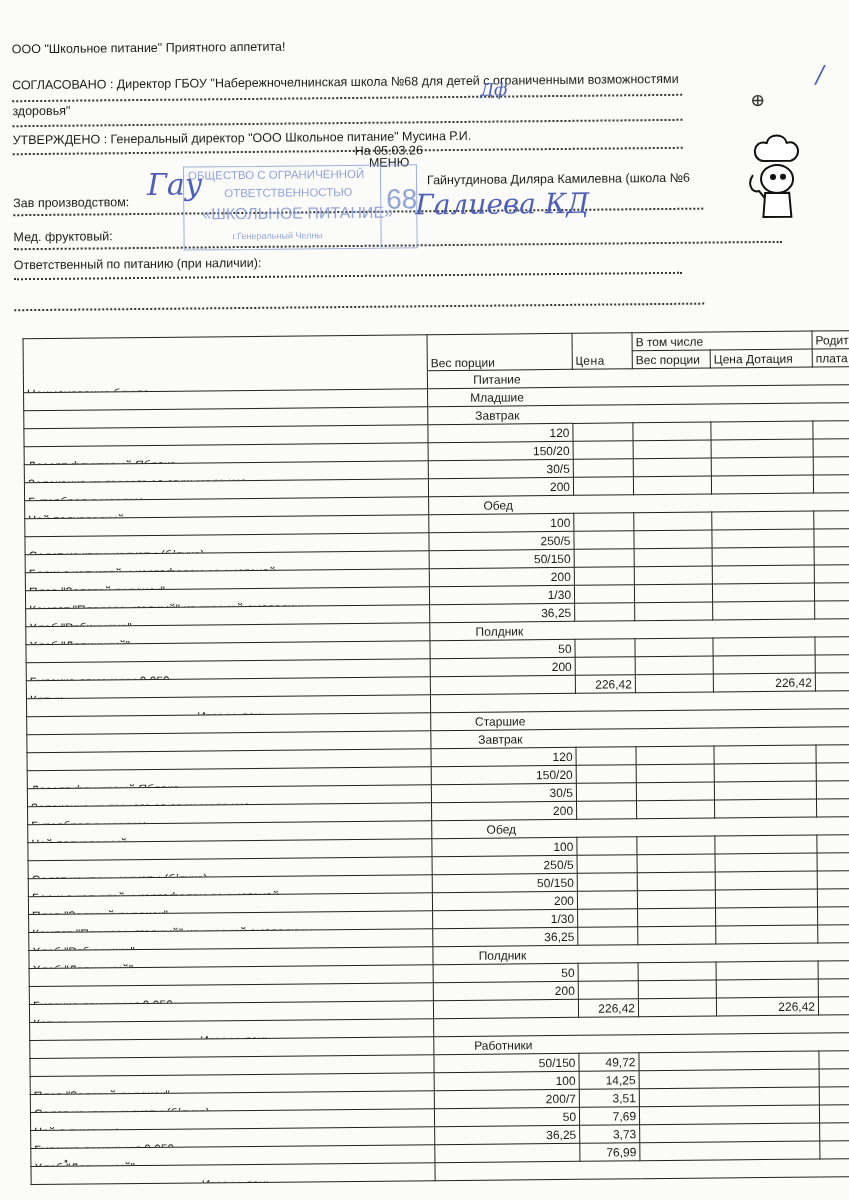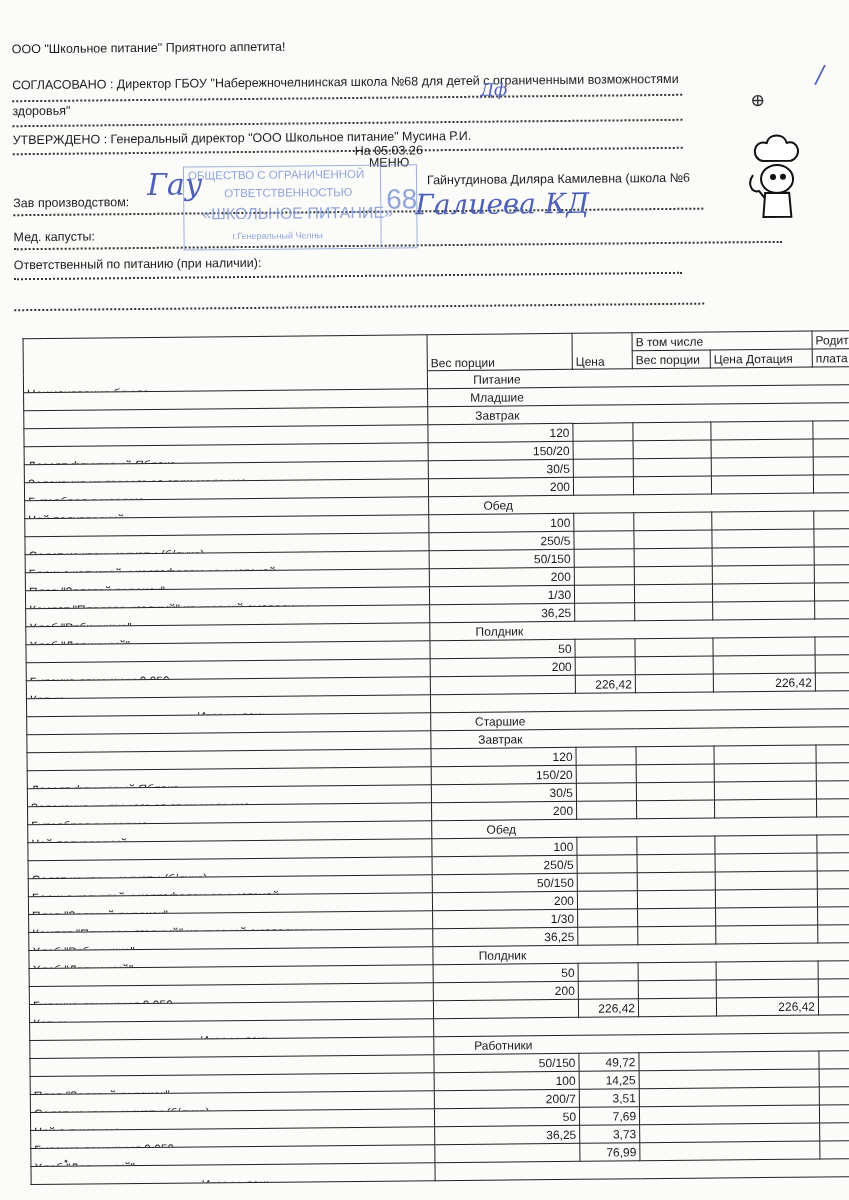--- a/index.html
+++ b/index.html
@@ -56,21 +56,21 @@
   <div class="hline" style="top:133px;">УТВЕРЖДЕНО : Генеральный директор "ООО Школьное питание" Мусина Р.И.</div>
   <div class="dots" style="top:153px; width:670px;"></div>
 
   <div class="title" style="left:374px; top:159px;">МЕНЮ</div>
   <div class="title" style="left:360px; top:147px;">На 05.03.26</div>
 
   <div class="hline" style="top:196px;">Зав производством:</div>
   <div class="title" style="left:432px; top:177px;">Гайнутдинова Диляра Камилевна (школа №6</div>
   <div class="dots" style="top:214px; width:690px;"></div>
 
-  <div class="hline" style="top:230px;">Мед. капусты:</div>
+  <div class="hline" style="top:230px;">Мед. фруктовый:</div>
   <div class="dots" style="top:248px; width:768px;"></div>
 
   <div class="hline" style="top:258px;">Ответственный по питанию (при наличии):</div>
   <div class="dots" style="top:278px; width:668px;"></div>
   <div class="dots" style="top:309px; width:690px;"></div>
 
   <div class="stamp">
     <div class="l1">ОБЩЕСТВО С ОГРАНИЧЕННОЙ</div>
     <div class="l2">ОТВЕТСТВЕННОСТЬЮ</div>
     <div class="l3">«ШКОЛЬНОЕ ПИТАНИЕ»</div>
@@ -100,21 +100,21 @@
         <col class="c-w">
         <col class="c-p">
         <col class="c-iw">
         <col class="c-ip">
         <col class="c-par">
     </colgroup>
     <tbody id="menu-body">
       <tr class="hdr">
         <td rowspan="2" style="border-bottom:none;"></td>
         <td rowspan="2" style="vertical-align:bottom;">Вес порции</td>
-        <td rowspan="2" style="vertical-align:bottom;">Цена</td>
+        <td rowspan="2" style="vertical-align:bottom;font-family:Liberation Mono, monospace;">Цена</td>
         <td colspan="2">В том числе</td>
         <td>Родитель</td>
       </tr>
       <tr class="hdr">
         <td>Вес порции</td>
         <td>Цена Дотация</td>
         <td>плата</td>
       </tr>
       <tr>
         <td class="name-cell" style="border-top:none;"><span class="name-shift">Наименование блюда</span></td>

